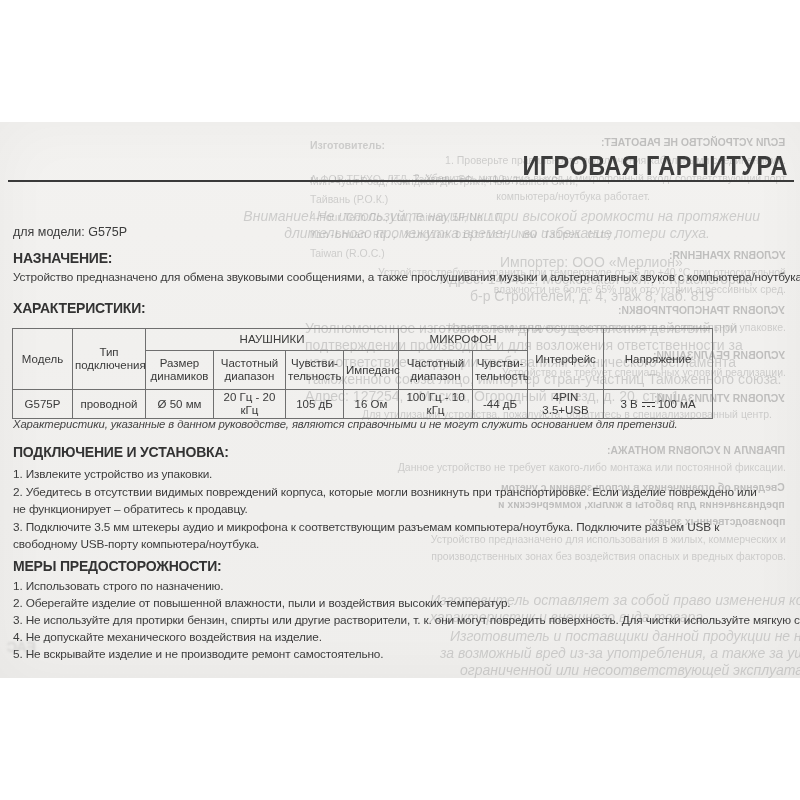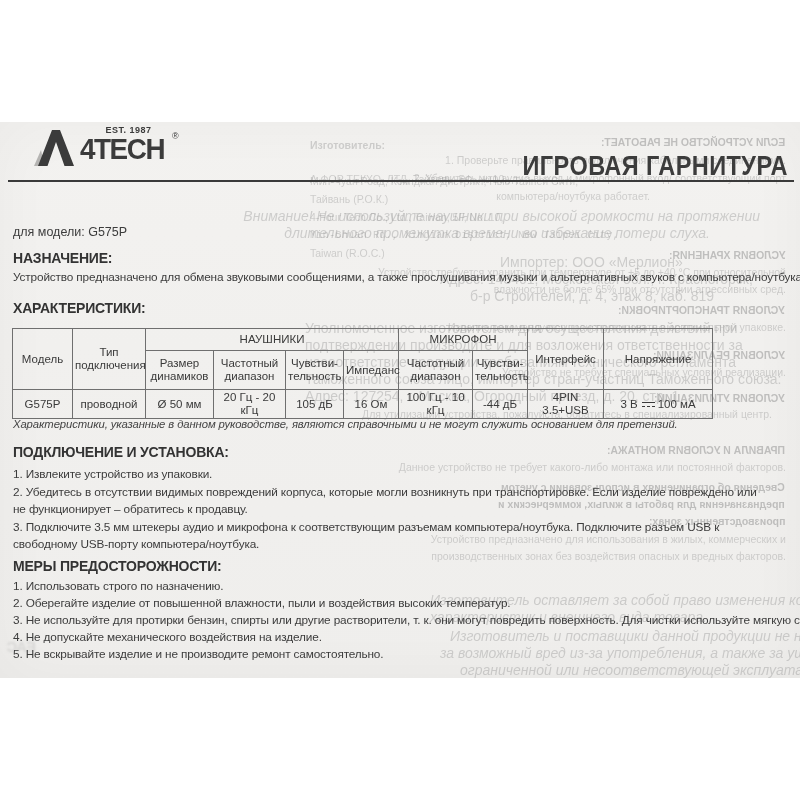--- a/index.html
+++ b/index.html
@@ -114,52 +114,41 @@
       <div class="bl" style="right:14px;top:241px;">Устройство не требует специальных условий реализации.</div>
     </div>
 
     <div>
       <div class="bl blh mir" style="right:15px;top:267px;">УСЛОВИЯ УТИЛИЗАЦИИ:</div>
       <div class="bl" style="right:28px;top:283px;">Для утилизации устройства, пожалуйста, обратитесь в специализированный центр.</div>
     </div>
 
     <div>
       <div class="bl blh mir" style="right:15px;top:319px;">ПРАВИЛА И УСЛОВИЯ МОНТАЖА:</div>
-      <div class="bl" style="right:14px;top:336px;">Данное устройство не требует какого-либо монтажа или постоянной факторов.</div>
+      <div class="bl" style="right:14px;top:336px;">Данное устройство не требует какого-либо монтажа или постоянной фиксации.</div>
     </div>
 
     <div>
       <div class="bl blh mir" style="right:15px;top:356px;">Сведения об ограничениях в использовании с учетом</div>
       <div class="bl blh mir" style="right:15px;top:373px;">предназначения для работы в жилых, коммерческих и</div>
       <div class="bl blh mir" style="right:15px;top:390px;">производственных зонах:</div>
       <div class="bl" style="right:14px;top:408px;">Устройство предназначено для использования в жилых, коммерческих и</div>
       <div class="bl" style="right:14px;top:425px;">производственных зонах без воздействия опасных и вредных факторов.</div>
     </div>
 
     <div>
       <div class="bl sm" style="left:430px;top:470px;font-style:italic;">Изготовитель оставляет за собой право изменения комплектации, технических</div>
       <div class="bl sm" style="left:430px;top:487px;font-style:italic;">характеристик и внешнего вида товара.</div>
       <div class="bl sm" style="left:450px;top:506px;font-style:italic;">Изготовитель и поставщики данной продукции не несут ответственности,</div>
       <div class="bl sm" style="left:440px;top:523px;font-style:italic;">за возможный вред из-за употребления, а также за ущерб, причиненный вследствие</div>
       <div class="bl sm" style="left:460px;top:540px;font-style:italic;">ограниченной или несоответствующей эксплуатации пользователем.</div>
     </div>
 
     <div class="eac">EAC</div>
 
-    <div class="logo">
-      <svg width="44" height="36" viewBox="0 0 44 36">
-        <polygon points="0,36 7,20 10.5,36" fill="#b5b4b2"></polygon>
-        <polygon points="4,36 18,0 26,0 40,36 30.5,36 22,12 13.5,36" fill="#3b3b3b"></polygon>
-      </svg>
-      <div class="logo-type">
-        <span class="logo-est">EST. 1987</span>
-        <span class="logo-name">4TECH</span>
-        <span class="logo-reg">®</span>
-      </div>
-    </div>
     <div class="product-type">ИГРОВАЯ ГАРНИТУРА</div>
     <div class="rule"></div>
     <div class="doc-subtitle">для модели: G575P</div>
 
     <div class="h" style="top:128px;">НАЗНАЧЕНИЕ:</div>
     <div class="txt nowrap" style="top:148px;">Устройство предназначено для обмена звуковыми сообщениями, а также прослушивания музыки и альтернативных звуков с компьютера/ноутбука.</div>
 
     <div class="h" style="top:178px;">ХАРАКТЕРИСТИКИ:</div>
 
     <table class="spec">

